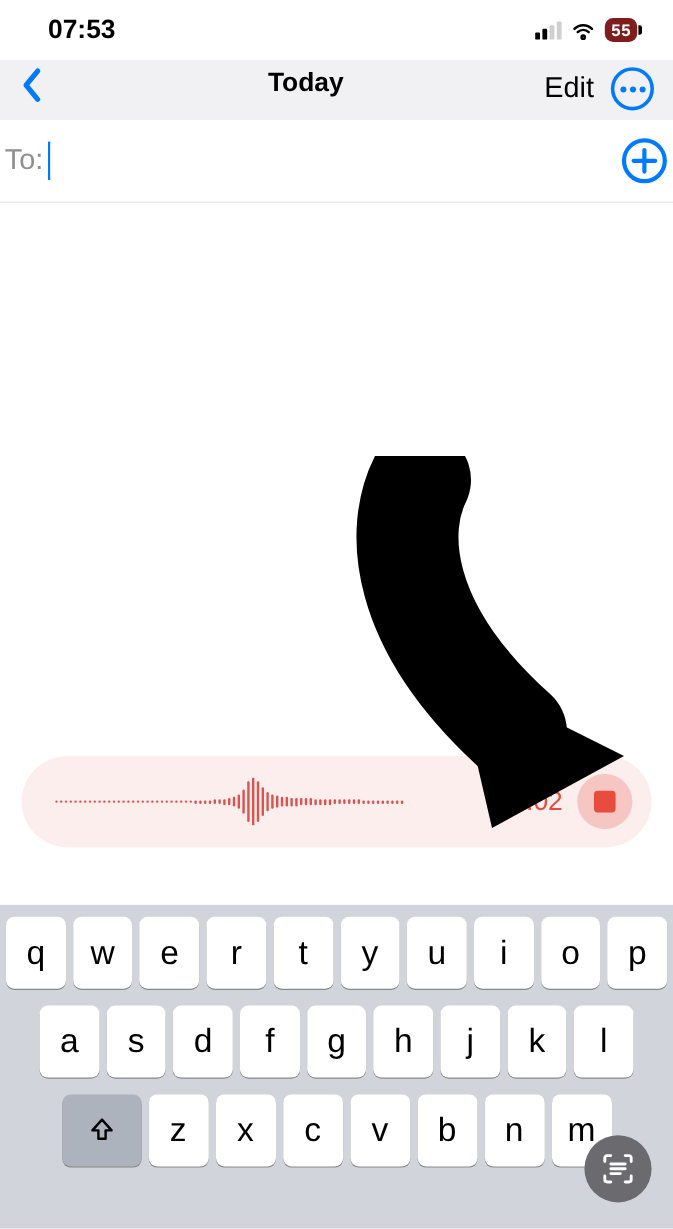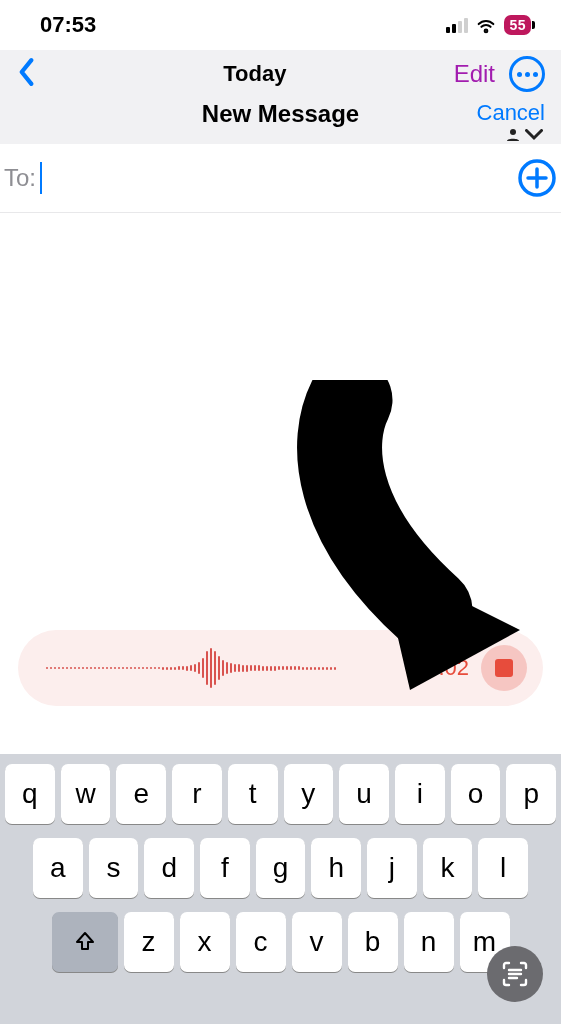--- a/index.html
+++ b/index.html
@@ -9,32 +9,32 @@
   .status-bar { height: 50px; display: flex; align-items: center; justify-content: space-between; padding: 0 30px 0 40px; font-weight: 600; font-size: 22px; }
   .status-right { display: flex; align-items: center; gap: 7px; }
   .signal { display: flex; align-items: flex-end; gap: 2px; height: 16px; }
   .signal span { width: 4px; background: #cfcfcf; border-radius: 1px; }
   .signal span.on { background: #000; }
   .signal span:nth-child(1){height:6px}
   .signal span:nth-child(2){height:9px}
   .signal span:nth-child(3){height:12px}
   .signal span:nth-child(4){height:15px}
   .wifi svg { width: 22px; height: 22px; display:block; }
-  .battery { background:#be185d; color:#fff; font-size:14px; font-weight:700; border-radius:7px; padding:3px 5px; position:relative; letter-spacing:0.5px; line-height:1;}
+  .battery { background:#7f1d1d; color:#fff; font-size:14px; font-weight:700; border-radius:7px; padding:3px 5px; position:relative; letter-spacing:0.5px; line-height:1;}
   .battery::after { content:""; position:absolute; right:-4px; top:50%; transform:translateY(-50%); width:3px; height:8px; background:#000; border-radius:0 2px 2px 0;}
 
   
   .nav { background:#f1f1f3; }
-  .nav-row { display:flex; align-items:center; padding: 6px 16px 8px; gap: 40px; }
+  .nav-row { display:flex; align-items:flex-start; padding: 6px 16px 8px; gap: 40px; }
   .back { color:#007aff; width:40px; }
   .back svg { width:20px; height:30px; }
   .title-center { flex:1; text-align:center; }
   .title-center .t1 { font-weight:700; font-size:22px; color:#000; }
   .title-center .t2 { font-size:16px; color:#000; font-weight:600; margin-top:-2px;}
-  .nav-actions { display:flex; align-items:center; gap:14px; color:#a21caf; font-size:24px; font-weight:400;}
+  .nav-actions { display:flex; align-items:center; gap:14px; color:#000000; font-size:24px; font-weight:400;}
   .more-btn { width:36px; height:36px; border:3px solid #007aff; border-radius:50%; display:flex; align-items:center; justify-content:center; }
   .more-dots { display:flex; gap:3px;}
   .more-dots span{ width:5px;height:5px;border-radius:50%;background:#007aff;}
 
   .subheader { position:relative; padding: 0 16px 16px; }
   .subheader-title { text-align:center; font-weight:800; font-size:24px; color:#000;}
   .cancel { position:absolute; right:16px; top:0; color:#007aff; font-size:22px; font-weight:400;}
   .person { position:absolute; right:18px; top:26px; display:flex; align-items:center; gap:3px; color:#222;}
   .person svg{width:18px;}
 
@@ -103,33 +103,20 @@
     </div>
     <div class="nav-actions">
       <span>Edit</span>
       <div class="more-btn">
         <div class="more-dots">
             <span></span>
             <span></span>
             <span></span>
           </div>
       </div>
-    </div>
-  </div>
-  <div class="subheader">
-    <div class="subheader-title">New Message</div>
-    <div class="cancel">Cancel</div>
-    <div class="person">
-      <svg viewBox="0 0 24 24">
-          <circle cx="12" cy="8" r="4" fill="#222"></circle>
-          <path d="M4 20c0-4 16-4 16 0" fill="#222"></path>
-        </svg>
-      <svg viewBox="0 0 12 8" width="14">
-          <path d="M1 1l5 5 5-5" stroke="#222" stroke-width="2" fill="none" stroke-linecap="round"></path>
-        </svg>
     </div>
   </div>
 </div>
 
 <div class="to-row">
   <span class="to-label">To:</span>
   <div class="caret"></div>
   <input class="to-input" value="" style="">
   <div class="add-btn">
     <svg viewBox="0 0 40 40" fill="none">

